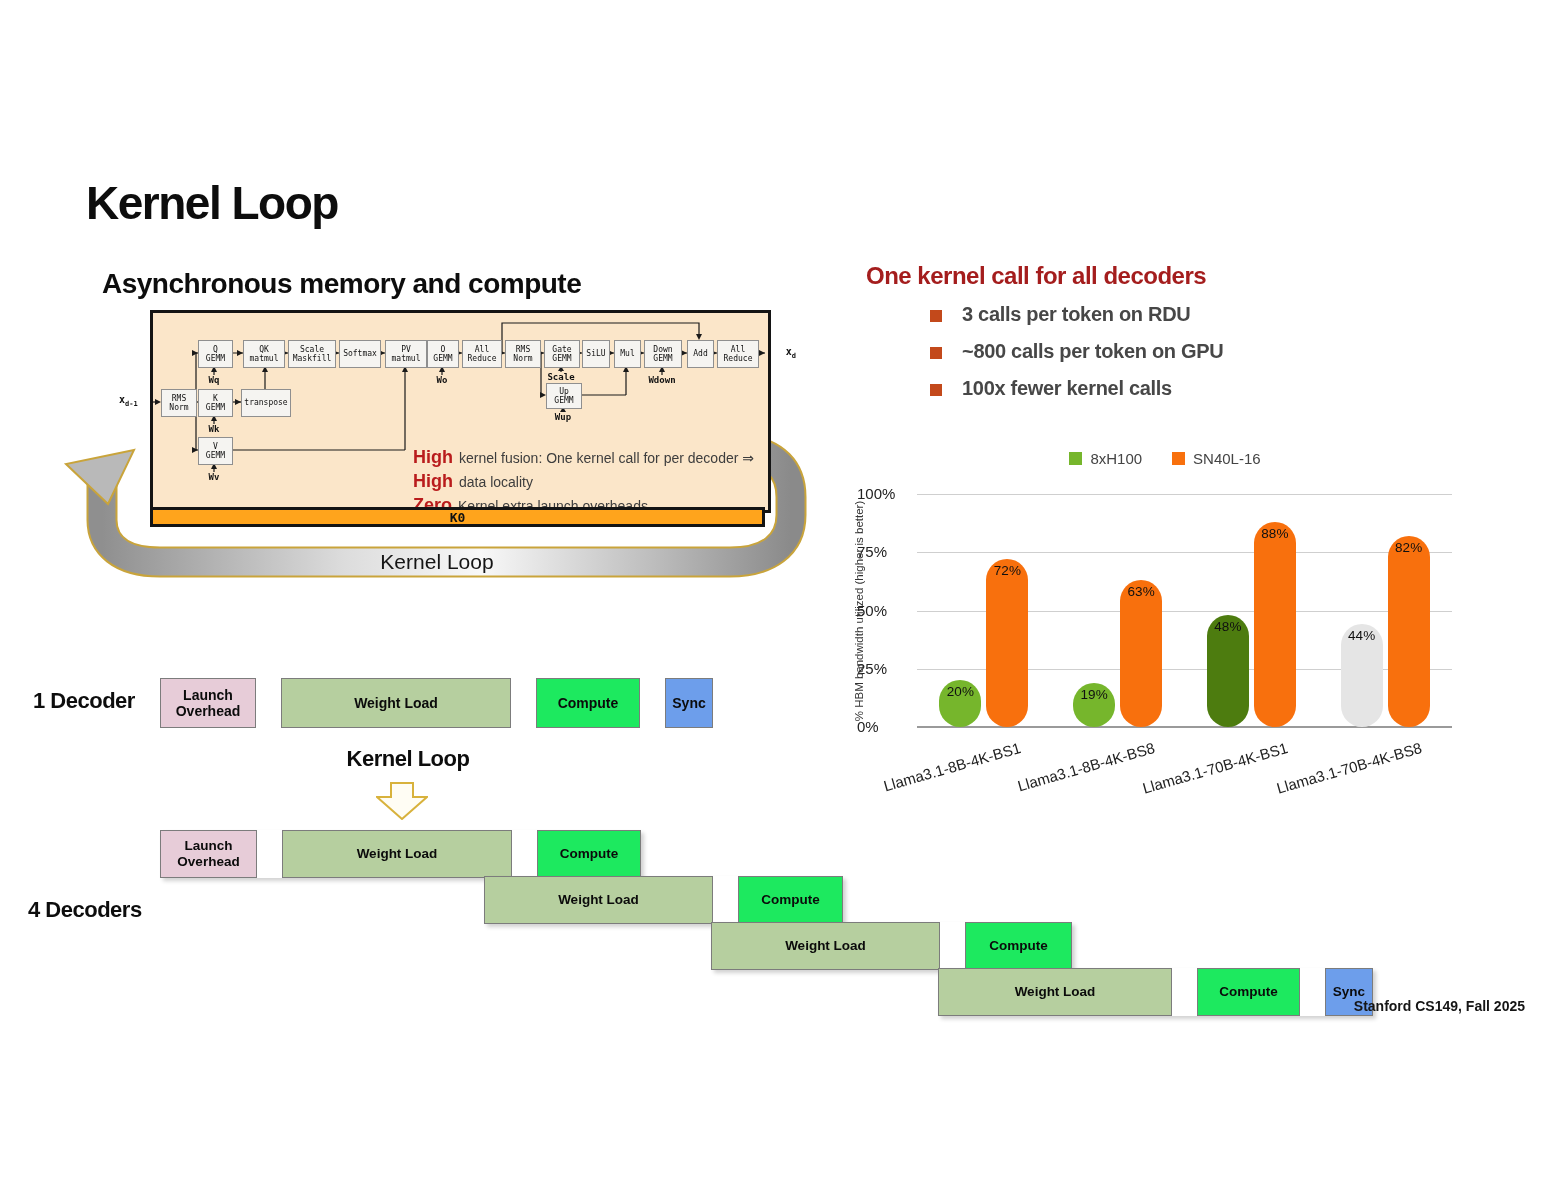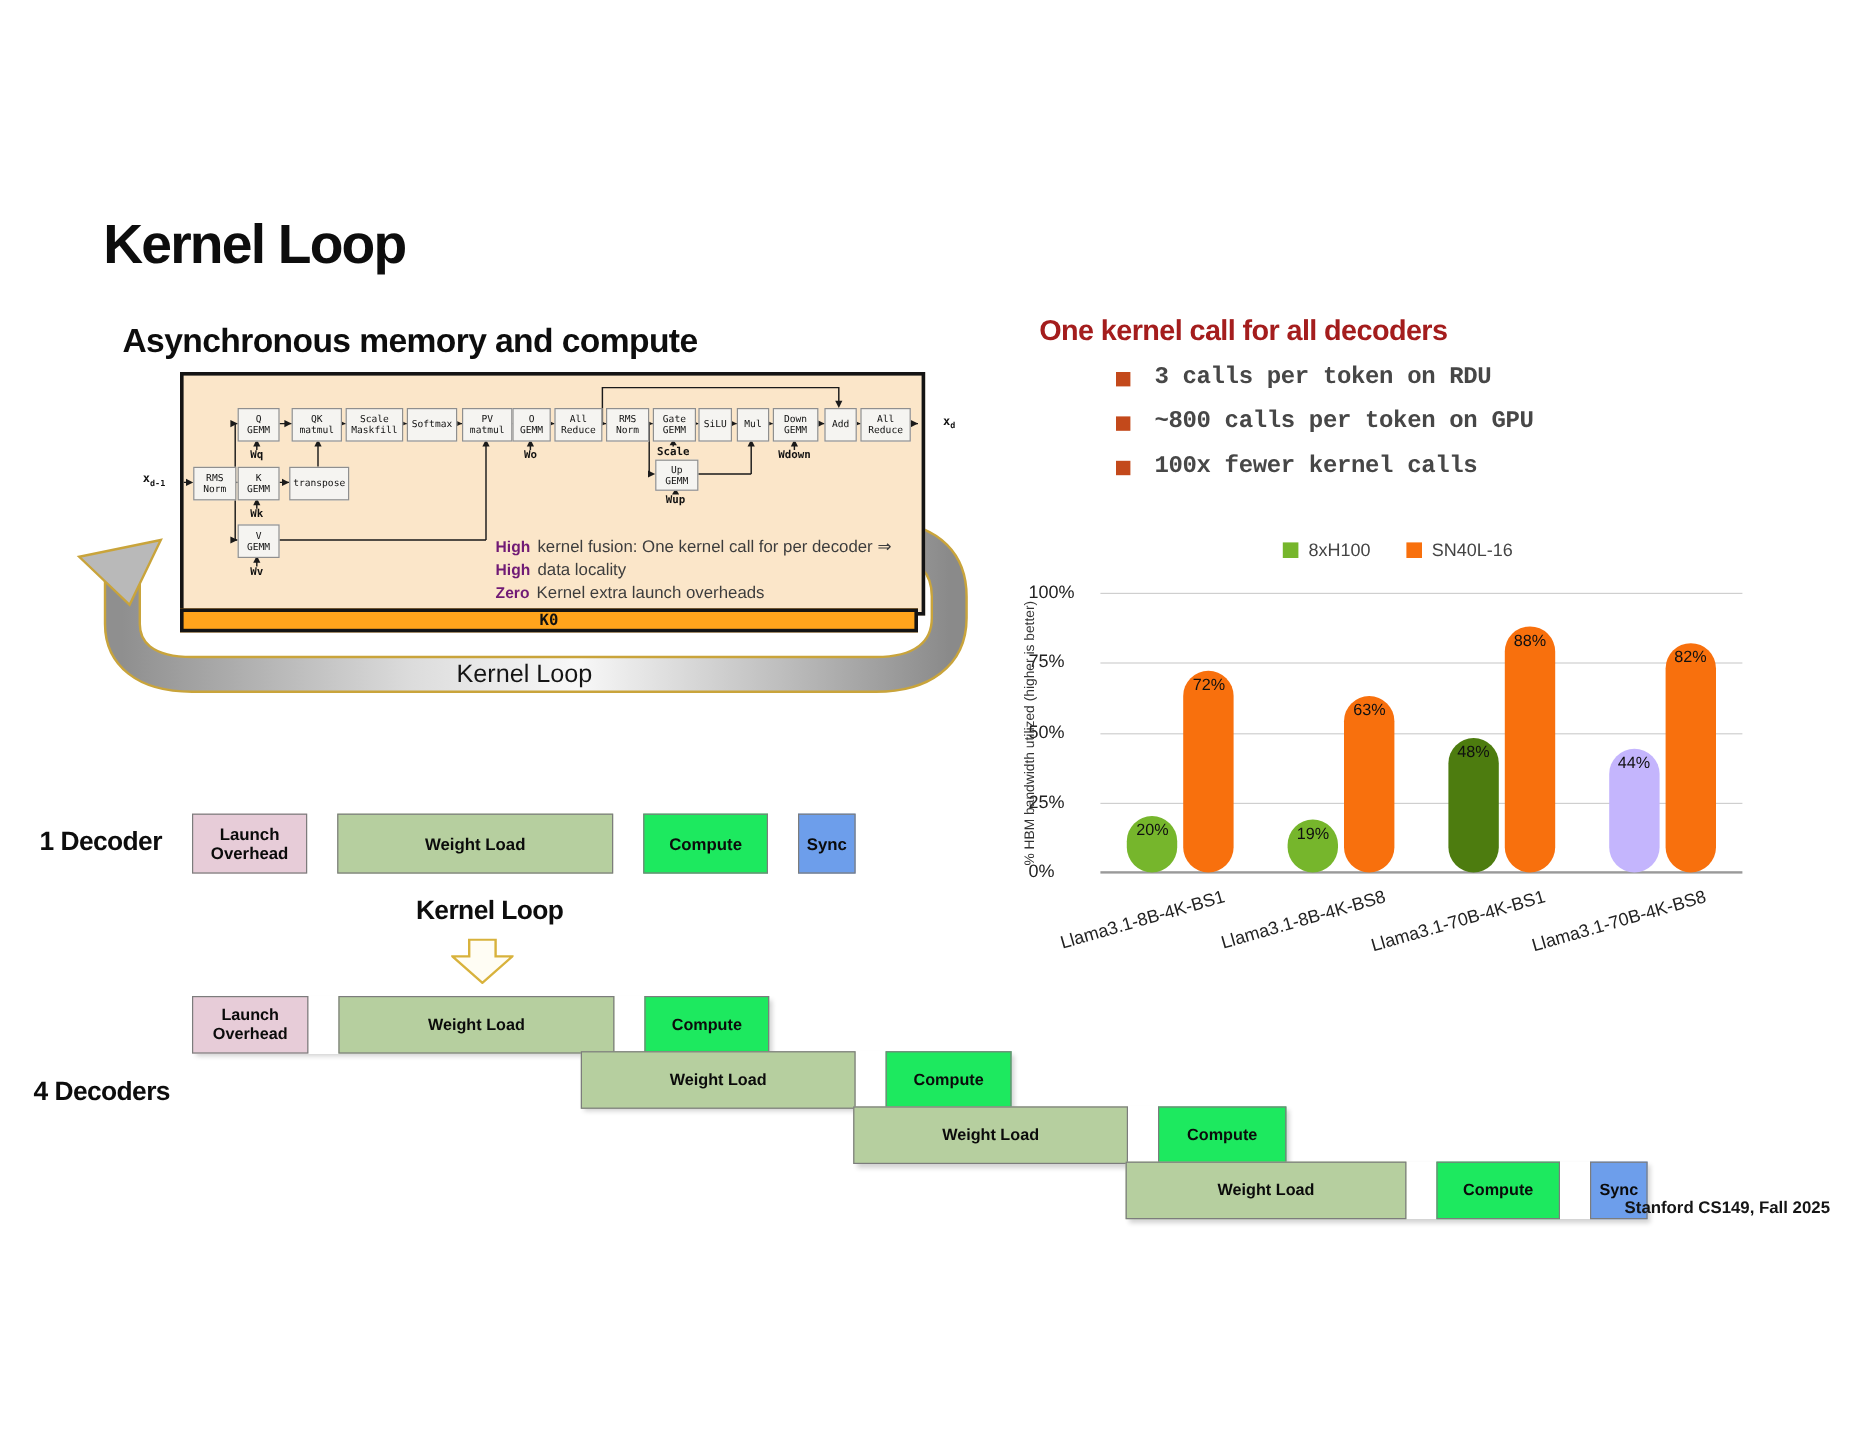--- a/index.html
+++ b/index.html
@@ -21,28 +21,28 @@
   #panel svg{position:absolute;left:0;top:0;}
   .node{position:absolute;height:26px;background:#f5f4f1;border:1px solid #8f8f8f;z-index:2;
         display:flex;align-items:center;justify-content:center;text-align:center;
         font-family:"DejaVu Sans Mono",monospace;font-size:8px;line-height:1.15;color:#111;white-space:pre-line;}
   .wlabel{position:absolute;transform:translateX(-50%);font-family:"DejaVu Sans Mono",monospace;
           font-size:9px;font-weight:bold;color:#111;z-index:2;}
   .iolabel{position:absolute;font-family:"DejaVu Sans Mono",monospace;font-size:10px;font-weight:bold;z-index:2;}
   .iolabel sub{font-size:7px;}
   #notes{position:absolute;left:260px;top:134px;z-index:2;font-size:14px;color:#3d3d3d;}
   #notes .nline{margin-bottom:3px;}
-  #notes .hl{color:#701a75;font-weight:800;font-size:13px;margin-right:6px;}
+  #notes .hl{color:#b91c1c;font-weight:800;font-size:18px;margin-right:6px;}
   #k0-bar{left:150px;top:507px;width:615px;height:20px;background:#ffa41c;border:3px solid #141414;
           box-sizing:border-box;display:flex;align-items:center;justify-content:center;z-index:3;
           font-family:"DejaVu Sans Mono",monospace;font-weight:bold;font-size:13px;color:#111;}
 
   
   #callout-title{left:866px;top:262px;font-size:24px;font-weight:900;letter-spacing:-0.5px;color:#a41d1d;}
-  .bullet-row{position:absolute;left:930px;display:flex;align-items:flex-start;font-family:Liberation Mono, monospace;}
+  .bullet-row{position:absolute;left:930px;display:flex;align-items:flex-start;}
   .bullet-sq{width:12px;height:12px;background:#c3491b;margin-top:7px;margin-right:20px;flex:none;}
   .bullet-tx{font-size:20px;font-weight:800;letter-spacing:-0.3px;color:#474747;}
 
   
   #chart{left:845px;top:448px;width:640px;height:380px;z-index:1;}
   #chart .legend{position:absolute;top:2px;left:0;width:100%;display:flex;justify-content:center;gap:30px;}
   #chart .legend-item{display:flex;align-items:center;gap:8px;font-size:15px;color:#444;}
   #chart .legend-swatch{width:13px;height:13px;flex:none;}
   #chart .gridline{position:absolute;height:1px;background:#cfcfcf;}
   #chart .axisline{position:absolute;height:2px;background:#9a9a9a;}
@@ -244,21 +244,21 @@
       <div class="bar-label">63%</div>
     </div>
     <div class="xlab" style="left: 86.625px; top: 291px;">Llama3.1-8B-4K-BS8</div>
     <div class="bar" style="left: 361.875px; top: 167.16px; width: 42px; height: 111.84px; background: #4d7c0f;">
       <div class="bar-label">48%</div>
     </div>
     <div class="bar" style="left: 408.875px; top: 73.96px; width: 42px; height: 205.04px; background: rgb(248, 112, 13);">
       <div class="bar-label">88%</div>
     </div>
     <div class="xlab" style="left: 220.375px; top: 291px;">Llama3.1-70B-4K-BS1</div>
-    <div class="bar" style="left: 495.625px; top: 176.48px; width: 42px; height: 102.52px; background: #c4b5fd;">
+    <div class="bar" style="left: 495.625px; top: 176.48px; width: 42px; height: 102.52px; background: #e5e5e5;">
       <div class="bar-label">44%</div>
     </div>
     <div class="bar" style="left: 542.625px; top: 87.94px; width: 42px; height: 191.06px; background: rgb(248, 112, 13);">
       <div class="bar-label">82%</div>
     </div>
     <div class="xlab" style="left: 354.125px; top: 291px;">Llama3.1-70B-4K-BS8</div>
   </div>
 
 <div class="abs side-label" style="left:33px;top:688px">1 Decoder</div>
 <div class="trow" id="row-single" style="left:160px;top:678px">

